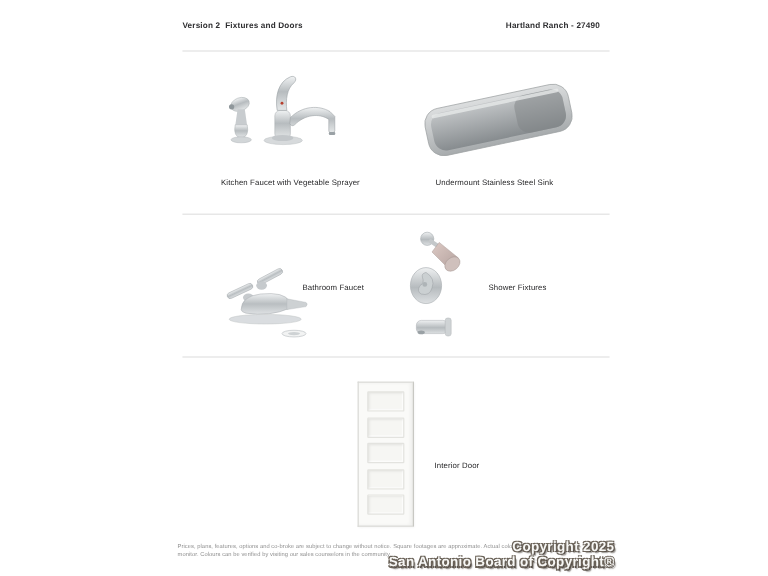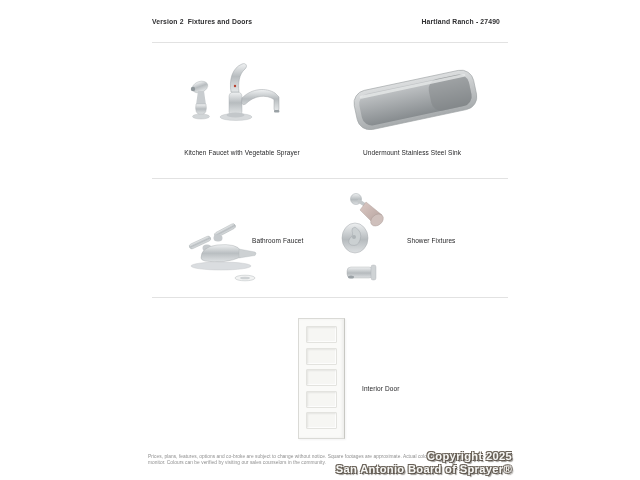--- a/index.html
+++ b/index.html
@@ -164,16 +164,16 @@
     <div class="door-panel"></div>
     <div class="door-panel"></div>
     <div class="door-panel"></div>
   </div>
   <div class="caption cap-door">Interior Door</div>
 
   <div class="disc disc-1">Prices, plans, features, options and co-broke are subject to change without notice. Square footages are approximate. Actual colors may vary by</div>
   <div class="disc disc-2">monitor. Colours can be verified by visiting our sales counselors in the community.</div>
   <div class="watermark">
     <div>Copyright 2025</div>
-    <div>San Antonio Board of Sprayer®</div>
+    <div>San Antonio Board of Copyright®</div>
   </div>
 
 </div>
 
 </body></html>

